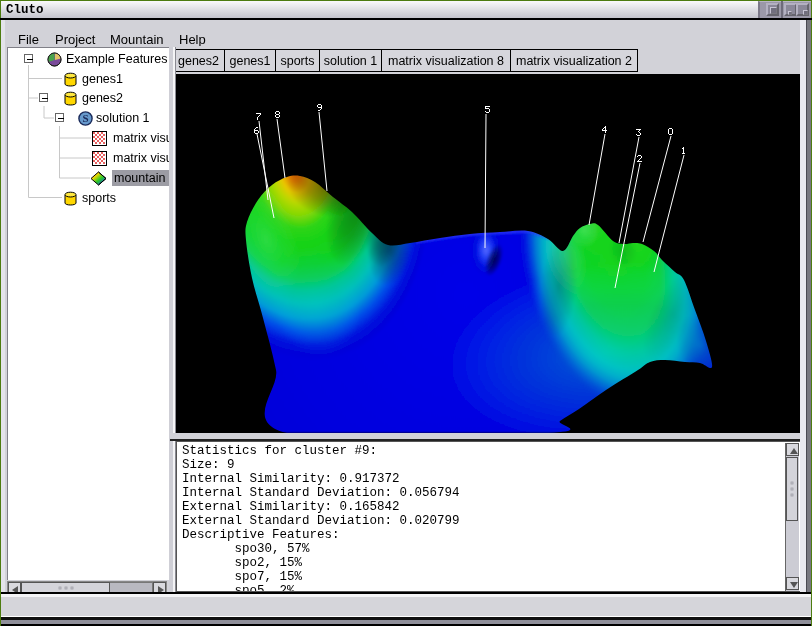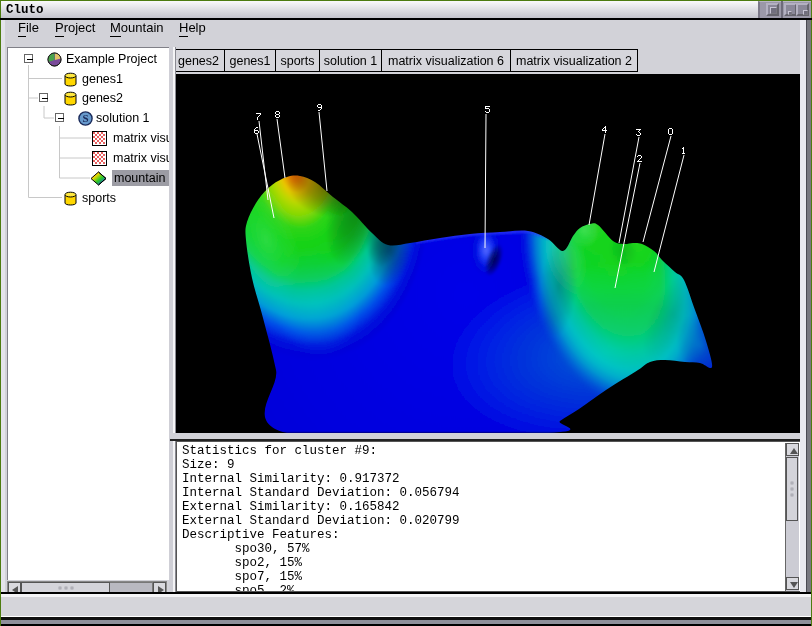--- a/index.html
+++ b/index.html
@@ -6,21 +6,21 @@
 #frame{position:absolute;left:1px;top:1px;width:810px;height:624px;background:#c9c9d2}
 #titlebar{position:absolute;left:1px;top:1px;width:810px;height:17px;background:linear-gradient(#fafafa,#c4c4cc);}
 #title{position:absolute;left:5px;top:2px;font-family:"Liberation Mono",monospace;font-size:12.5px;font-weight:bold;color:#000}
 #btnpanel{position:absolute;left:757px;top:0;width:53px;height:17px;background:#9b98a8;border-left:2px solid #7c7988;border-top:1px solid #b8b5c4}
 #btnsep{position:absolute;left:780px;top:0;width:2px;height:17px;background:#6e6b7a}
 .wbtn{position:absolute;top:2px;width:13px;height:13px;background:#8b8899;border:2px outset #b4b1c2}
 .wbtn i{position:absolute;background:#716e7e;border:1px outset #c8c5d4}
 #blackline{position:absolute;left:0;top:18px;width:812px;height:2px;background:#000}
 #inner{position:absolute;left:1px;top:20px;width:810px;height:604px;background:#d2d2d8;border-left:4px solid #e4e4ea;border-right:4px solid #77777f;border-bottom:4px solid #77777f}
 #menubar{position:absolute;left:5px;top:20px;width:802px;height:26px;background:#d2d2d8}
-.menu{position:absolute;top:0;font-size:13px;color:#000}
+.menu{position:absolute;top:12px;font-size:13px;color:#000}
 .menu u{text-decoration:none;border-bottom:1px solid #000;padding-bottom:1px}
 #tree{position:absolute;left:7px;top:47px;width:162px;height:533px;background:#fff;border-left:1px solid #808088;border-top:1px solid #808088}
 .treelines{position:absolute;left:0;top:0}
 .tbox{position:absolute;width:9px;height:9px;background:#fff;border:1px solid #666}
 .tbox span{position:absolute;left:1.5px;top:3.5px;width:6px;height:1px;background:#000}
 .ic{position:absolute}
 .tlabel{position:absolute;font-size:12.5px;color:#000;white-space:nowrap;padding:0 2px;height:16px;line-height:16px}
 .sel{background:#9c9ca4}
 #hsb{position:absolute;left:7px;top:581px;width:160px;height:14px;background:#c0c0c8;border:1px solid #888}
 #vizwrap{position:absolute;left:170px;top:46px;width:637px;height:550px;background:#d2d2d8}
@@ -85,21 +85,21 @@
       </svg>
       <div class="tbox" style="left:16px;top:6px">
         <span></span>
       </div>
       <svg class="ic" style="left:39px;top:4px" width="15" height="15" viewBox="0 0 15 15">
         <circle cx="7.5" cy="7.5" r="6.5" fill="#7a4a9a" stroke="#222"></circle>
         <path d="M7.5 1A6.5 6.5 0 0 0 1.6 10l6-2z" fill="#49a24b"></path>
         <path d="M8 1a6.5 6.5 0 0 1 6 5.5L8 8z" fill="#e2c268"></path>
         <circle cx="7.5" cy="7.5" r="6.5" fill="none" stroke="#222"></circle>
       </svg>
-      <div class="tlabel" style="left:56px;top:3px">Example Project</div>
+      <div class="tlabel" style="left:56px;top:3px">Example Features</div>
       <svg class="ic" style="left:55px;top:23.5px" width="15" height="15" viewBox="0 0 15 15">
         <path d="M2 4v8c0 1.2 2.4 2 5.5 2s5.5-.8 5.5-2V4" fill="#ffd700" stroke="#000"></path>
         <ellipse cx="7.5" cy="3.6" rx="5.5" ry="2.4" fill="#ffe840" stroke="#000"></ellipse>
       </svg>
       <div class="tlabel" style="left:72px;top:22.5px">genes1</div>
       <div class="tbox" style="left:31px;top:45px">
         <span></span>
       </div>
       <svg class="ic" style="left:55px;top:43px" width="15" height="15" viewBox="0 0 15 15">
         <path d="M2 4v8c0 1.2 2.4 2 5.5 2s5.5-.8 5.5-2V4" fill="#ffd700" stroke="#000"></path>
@@ -227,21 +227,21 @@
       </div>
 <div class="sbtn" style="left:145px;top:0">
         <i class="arr rt"></i>
       </div>
 </div>
 <div id="vizwrap">
       <div class="tab" style="left:2px;width:53px">genes2</div>
       <div class="tab" style="left:54px;width:52px">genes1</div>
       <div class="tab" style="left:105px;width:45px">sports</div>
       <div class="tab" style="left:149px;width:63px">solution 1</div>
-      <div class="tab" style="left:211px;width:130px">matrix visualization 6</div>
+      <div class="tab" style="left:211px;width:130px">matrix visualization 8</div>
       <div class="tab" style="left:340px;width:128px">matrix visualization 2</div>
     </div>
 <div id="split"></div>
 <div id="viz"><svg width="624" height="359" viewBox="0 0 624 359">
         <defs>
           <clipPath id="sil">
             <path d="M111 359C65.7 348.5 104.0 315.2 100.0 296.0C96.0 276.8 91.0 259.3 87.0 244.0C83.0 228.7 78.8 217.0 76.0 204.0C73.2 191.0 70.8 175.3 70.0 166.0C69.2 156.7 69.0 154.7 71.0 148.0C73.0 141.3 77.8 132.2 82.0 126.0C86.2 119.8 91.2 114.8 96.0 111.0C100.8 107.2 106.3 104.5 111.0 103.0C115.7 101.5 119.3 101.2 124.0 102.0C128.7 102.8 133.5 104.5 139.0 108.0C144.5 111.5 150.8 118.0 157.0 123.0C163.2 128.0 169.5 132.0 176.0 138.0C182.5 144.0 190.0 153.5 196.0 159.0C202.0 164.5 205.7 169.3 212.0 171.0C218.3 172.7 225.3 170.2 234.0 169.0C242.7 167.8 254.0 165.5 264.0 164.0C274.0 162.5 284.0 161.0 294.0 160.0C304.0 159.0 314.3 158.5 324.0 158.0C333.7 157.5 344.0 155.8 352.0 157.0C360.0 158.2 366.2 161.7 372.0 165.0C377.8 168.3 382.8 177.5 387.0 177.0C391.2 176.5 394.2 165.8 397.0 162.0C399.8 158.2 401.2 156.0 404.0 154.0C406.8 152.0 411.0 150.5 414.0 150.0C417.0 149.5 418.2 148.2 422.0 151.0C425.8 153.8 432.7 163.8 437.0 167.0C441.3 170.2 444.7 169.7 448.0 170.0C451.3 170.3 454.0 169.0 457.0 169.0C460.0 169.0 462.5 168.7 466.0 170.0C469.5 171.3 474.5 174.2 478.0 177.0C481.5 179.8 483.5 183.5 487.0 187.0C490.5 190.5 495.5 194.8 499.0 198.0C502.5 201.2 504.7 199.7 508.0 206.0C511.3 212.3 515.3 225.8 519.0 236.0C522.7 246.2 527.2 257.5 530.0 267.0C532.8 276.5 537.0 289.3 536.0 293.0C535.0 296.7 528.5 289.8 524.0 289.0C519.5 288.2 514.8 288.5 509.0 288.0C503.2 287.5 494.8 286.0 489.0 286.0C483.2 286.0 478.5 286.3 474.0 288.0C469.5 289.7 469.3 291.3 462.0 296.0C454.7 300.7 439.8 309.5 430.0 316.0C420.2 322.5 410.7 329.8 403.0 335.0C395.3 340.2 389.2 343.0 384.0 347.0C378.8 351.0 417.5 357.0 372.0 359.0C326.5 361.0 156.3 369.5 111.0 359.0Z"></path>
           </clipPath>
           <filter id="sb" x="-2%" y="-2%" width="104%" height="104%">
             <feGaussianBlur stdDeviation="1"></feGaussianBlur>

